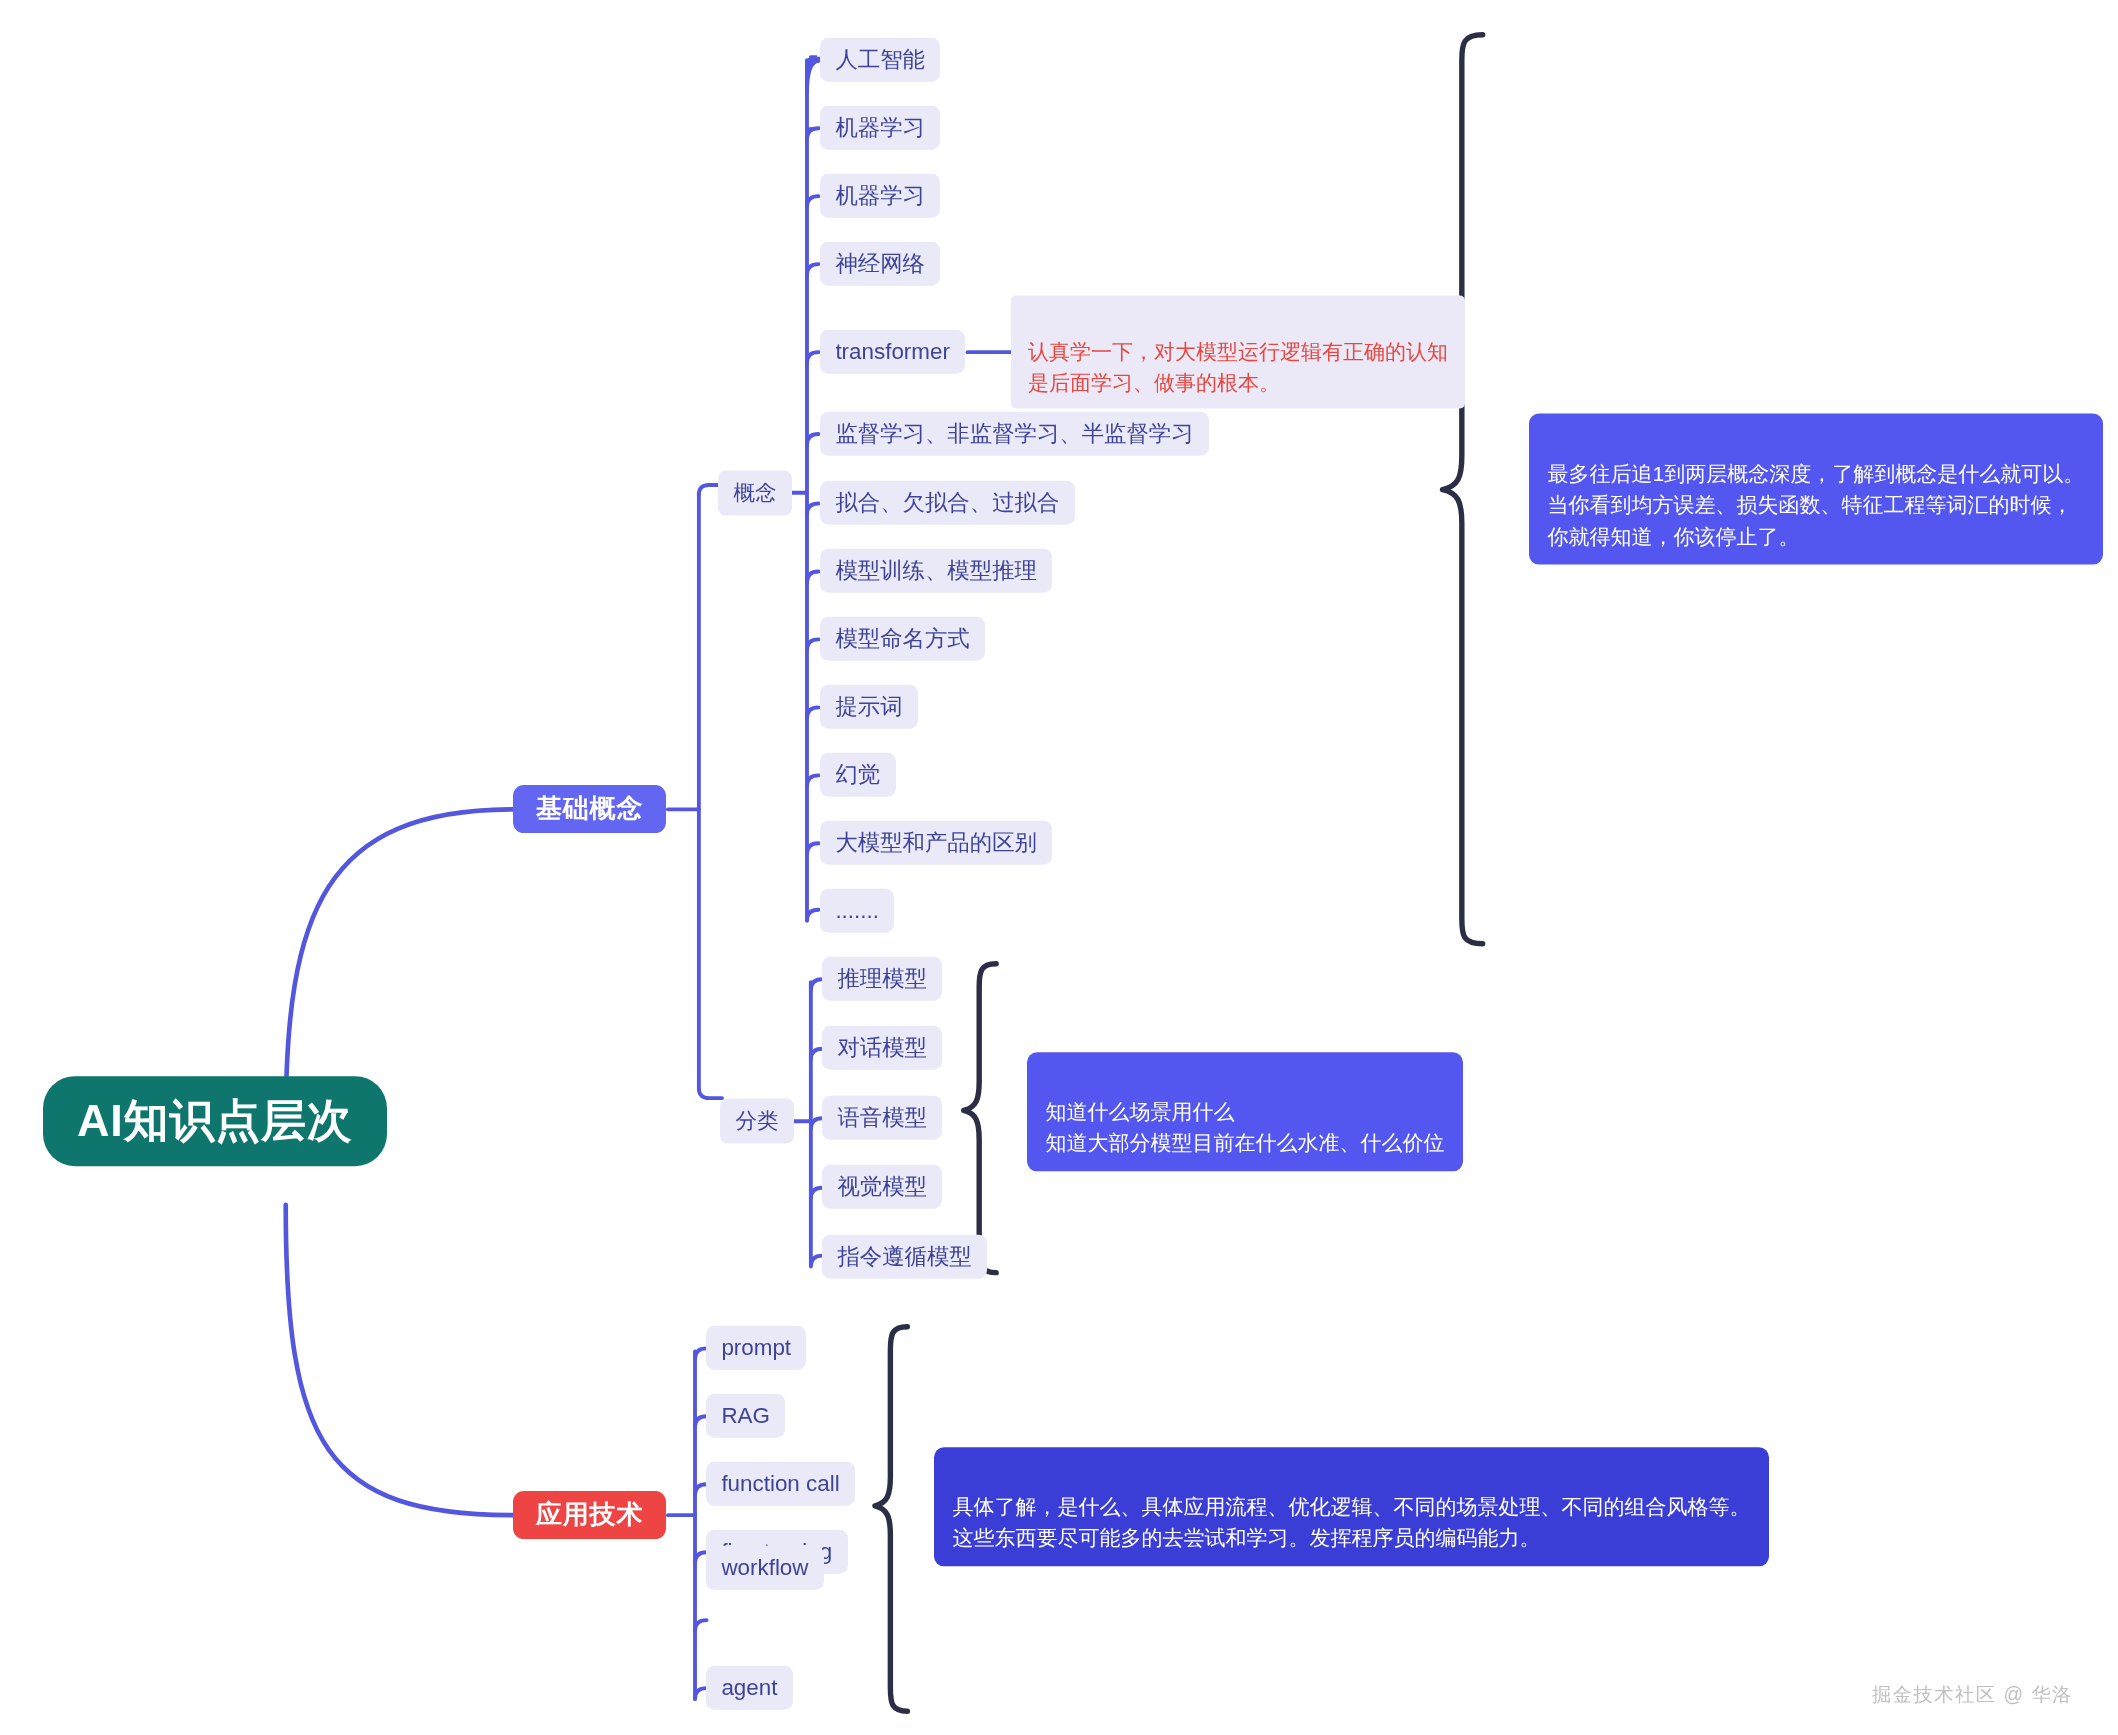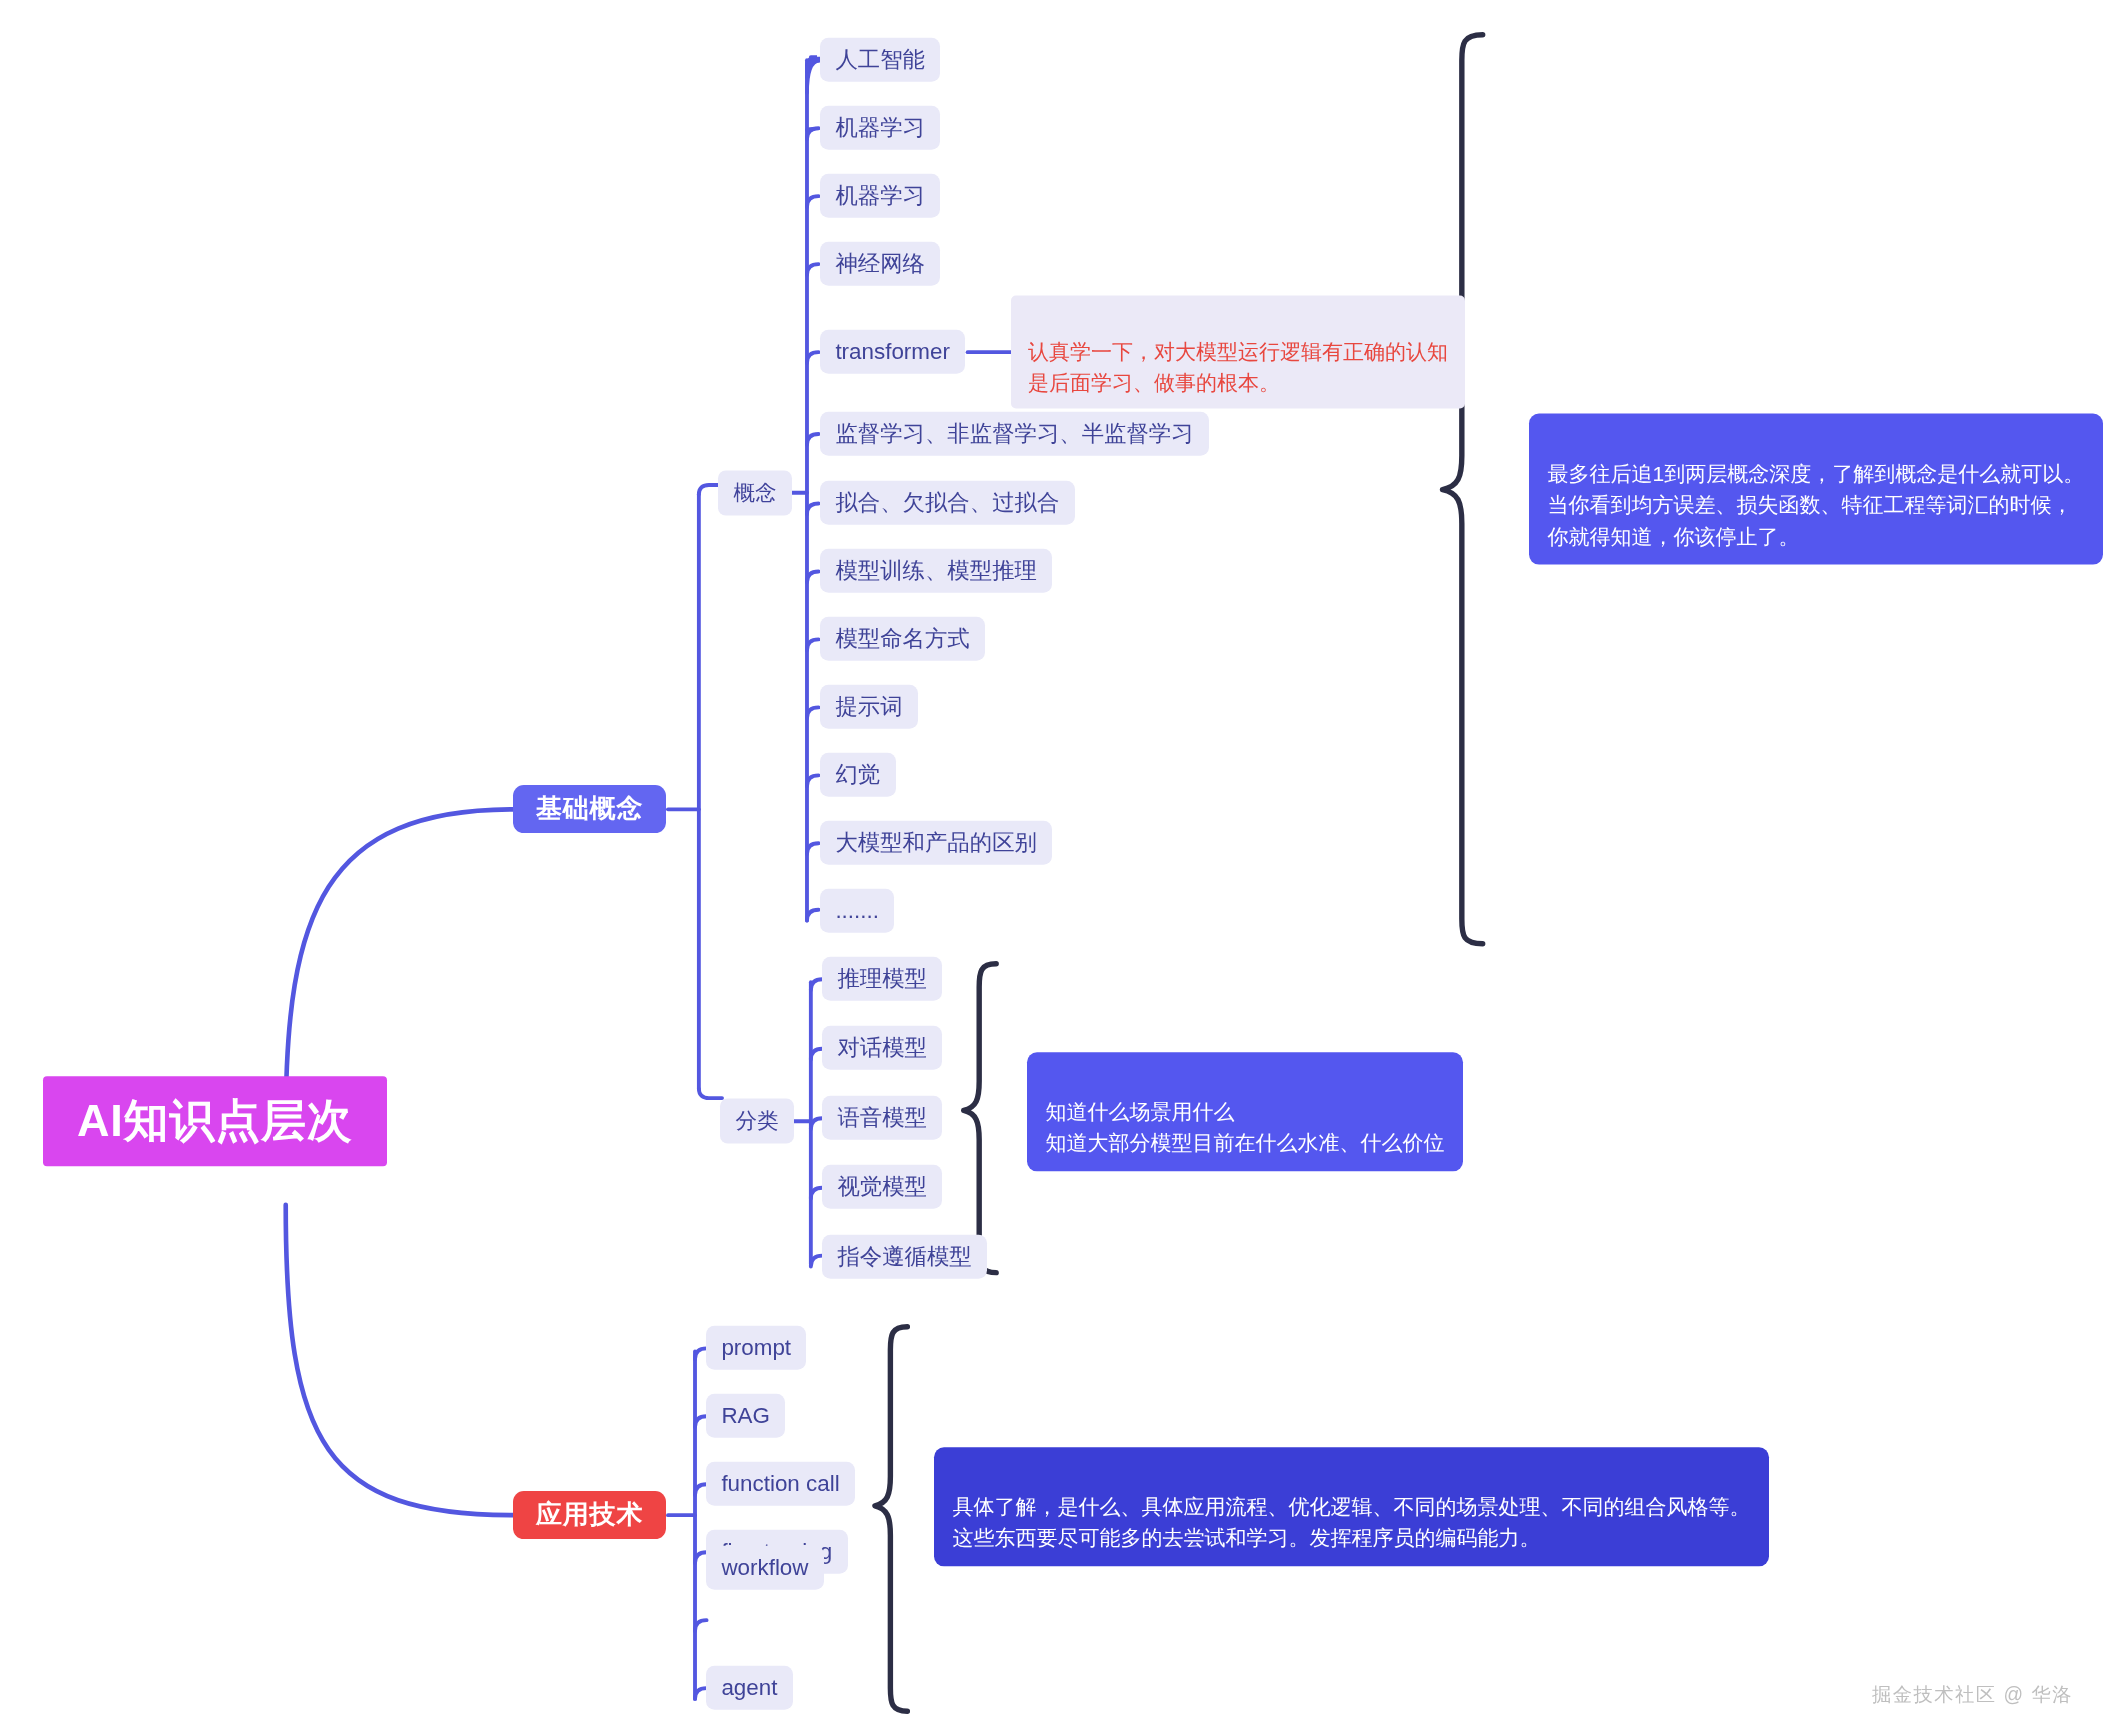--- a/index.html
+++ b/index.html
@@ -26,25 +26,25 @@
   
   .node {
     position: absolute;
     display: flex;
     align-items: center;
     white-space: nowrap;
     line-height: 1.15;
   }
 
   .root-node {
-    background: #d946ef;
+    background: #0f766e;
     color: #ffffff;
     font-size: 45px;
     font-weight: bold;
-    border-radius: 4px;
+    border-radius: 32px;
     padding: 19px 34px;
     letter-spacing: 0.8px;
   }
 
   .branch-node {
     color: #ffffff;
     font-size: 26px;
     font-weight: bold;
     border-radius: 10.8px;
     padding: 9px 23px;

